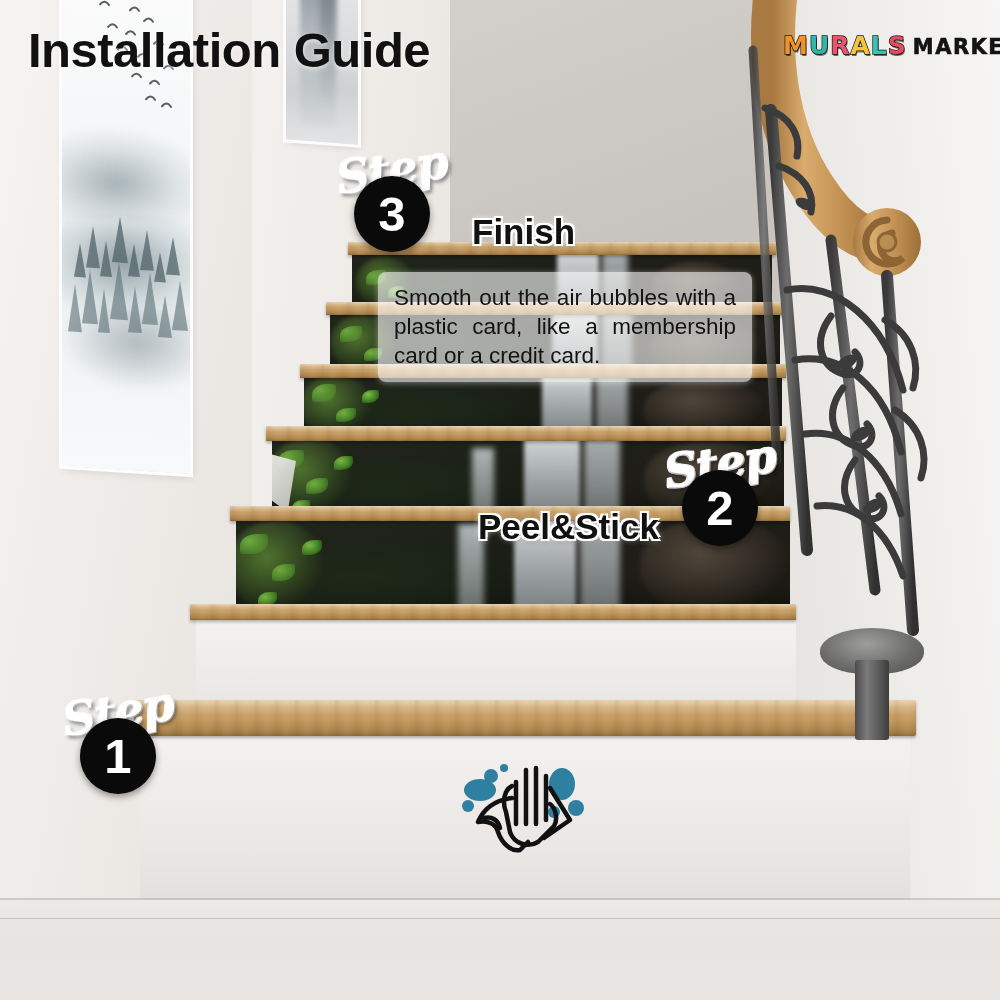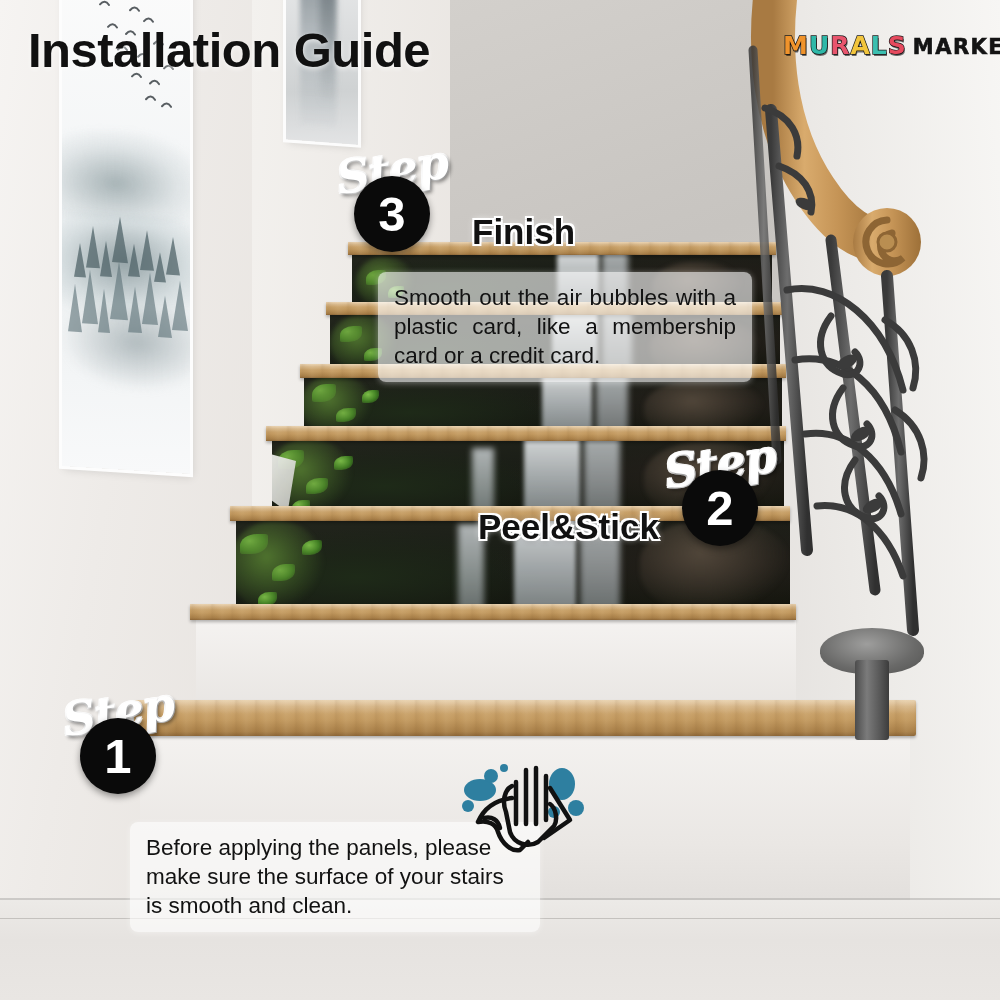--- a/index.html
+++ b/index.html
@@ -395,21 +395,20 @@
     </div>
   </div>
   <div class="step-title" style="left:466px;top:507px;">Peel&amp;Stick</div>
 
   <div class="step-badge" style="left:62px;top:682px;">
     <div class="step-word">Step</div>
     <div class="step-circle">
       <span class="step-num">1</span>
     </div>
   </div>
-  <div class="step-body nojust" style="left:130px;top:822px;width:378px;">Before applying the panels, please make sure the surface of your stairs is smooth and clean.</div>
 
   <svg class="clean-icon" viewBox="0 0 140 115">
     <g fill="#2e7fa0">
       <ellipse cx="22" cy="44" rx="16" ry="11"></ellipse>
       <circle cx="10" cy="60" r="6"></circle>
       <circle cx="33" cy="30" r="7"></circle>
       <ellipse cx="104" cy="38" rx="13" ry="16"></ellipse>
       <circle cx="118" cy="62" r="8"></circle>
       <circle cx="96" cy="66" r="6"></circle>
       <circle cx="46" cy="22" r="4"></circle>

